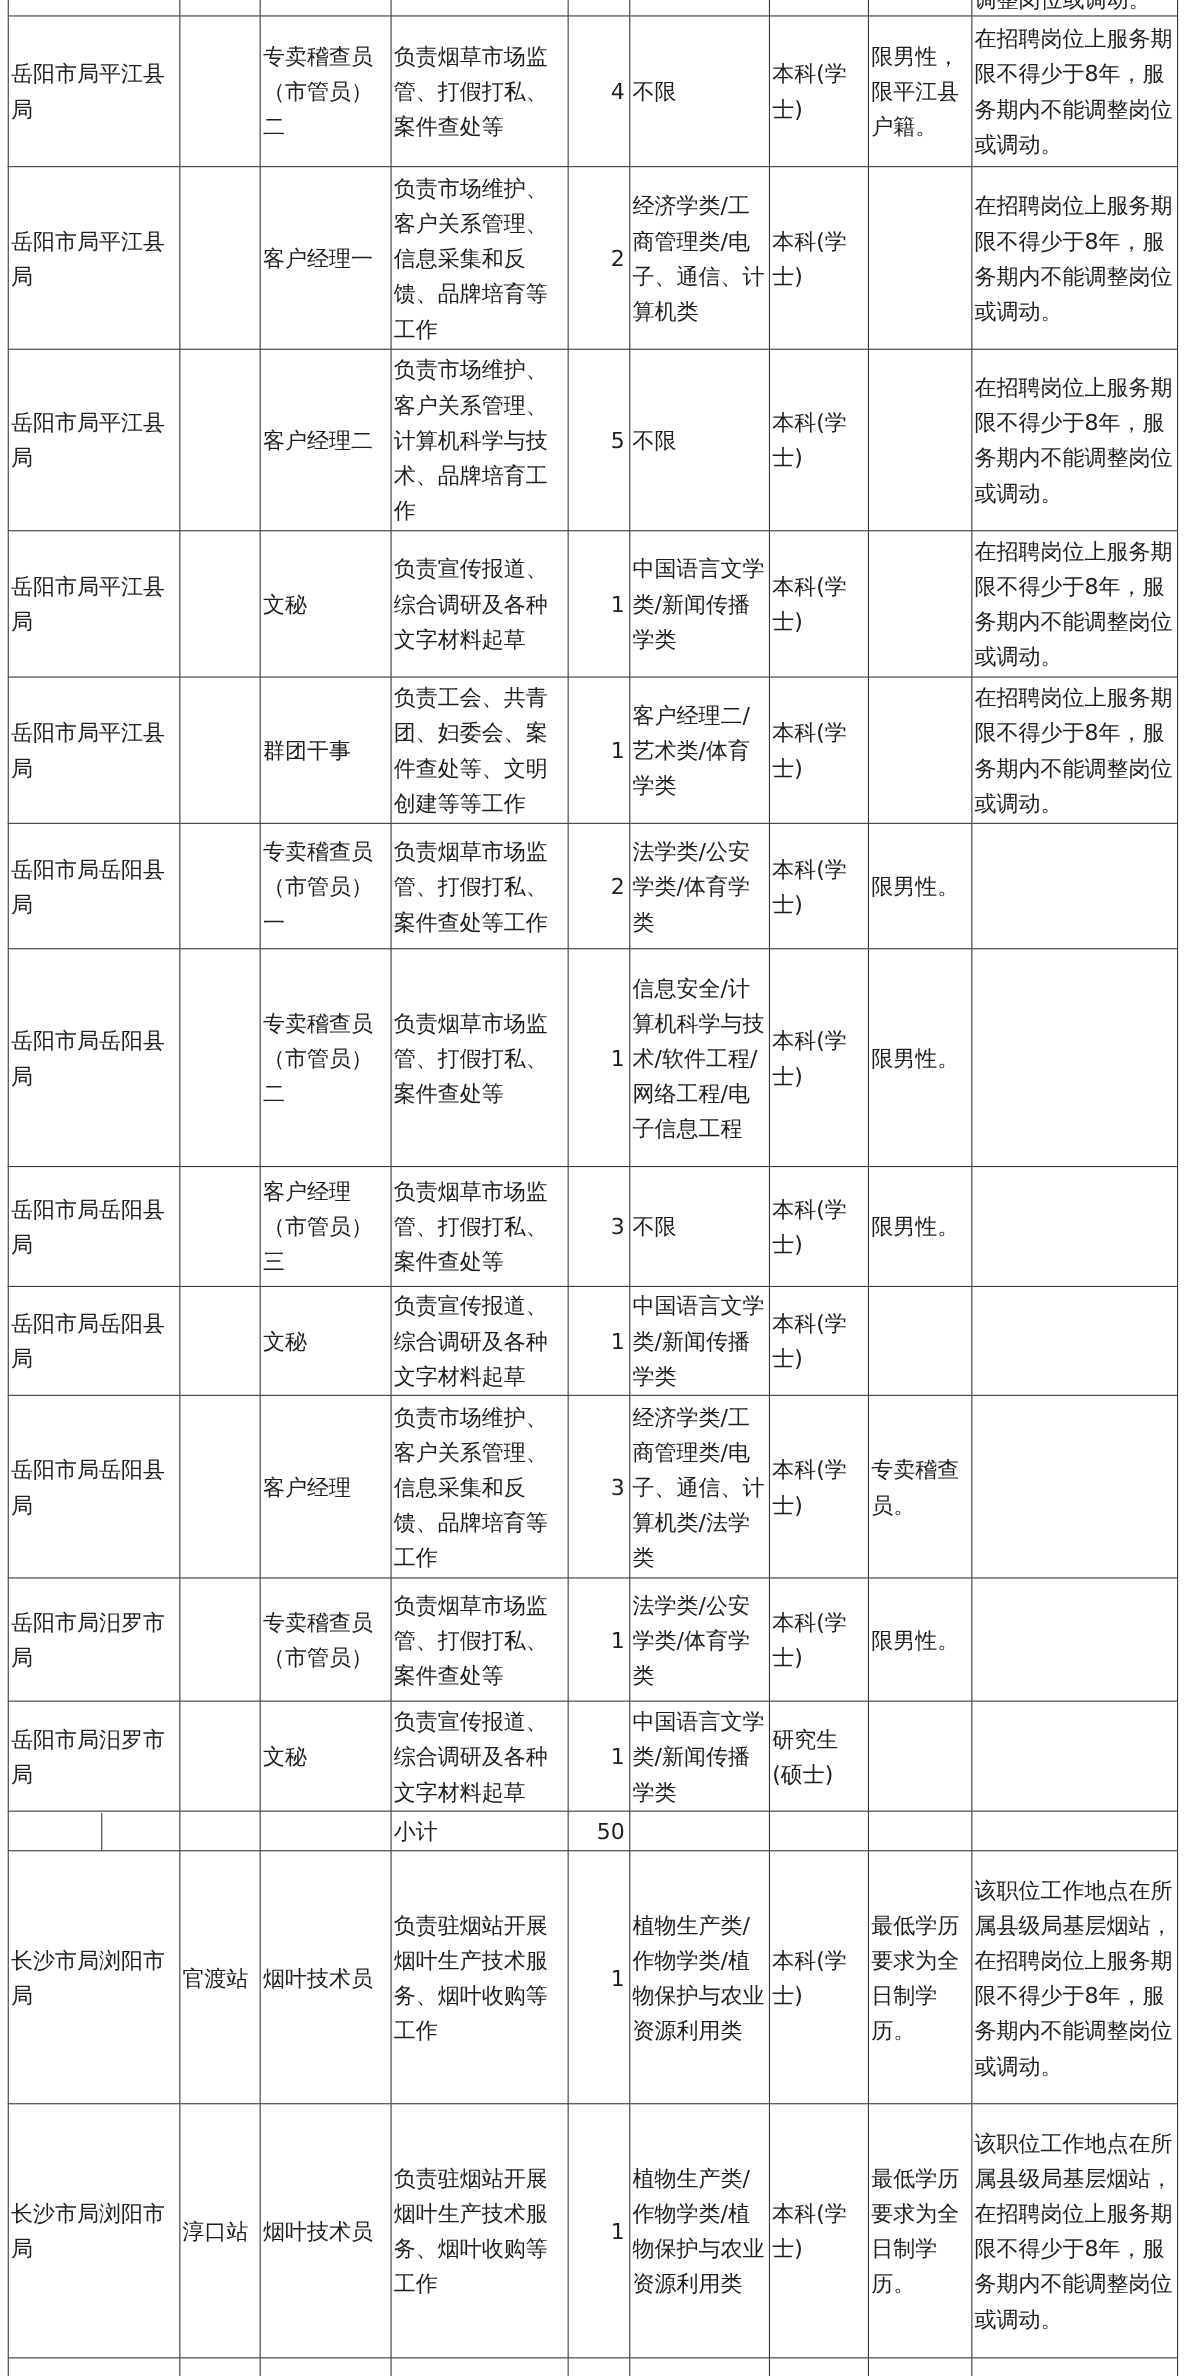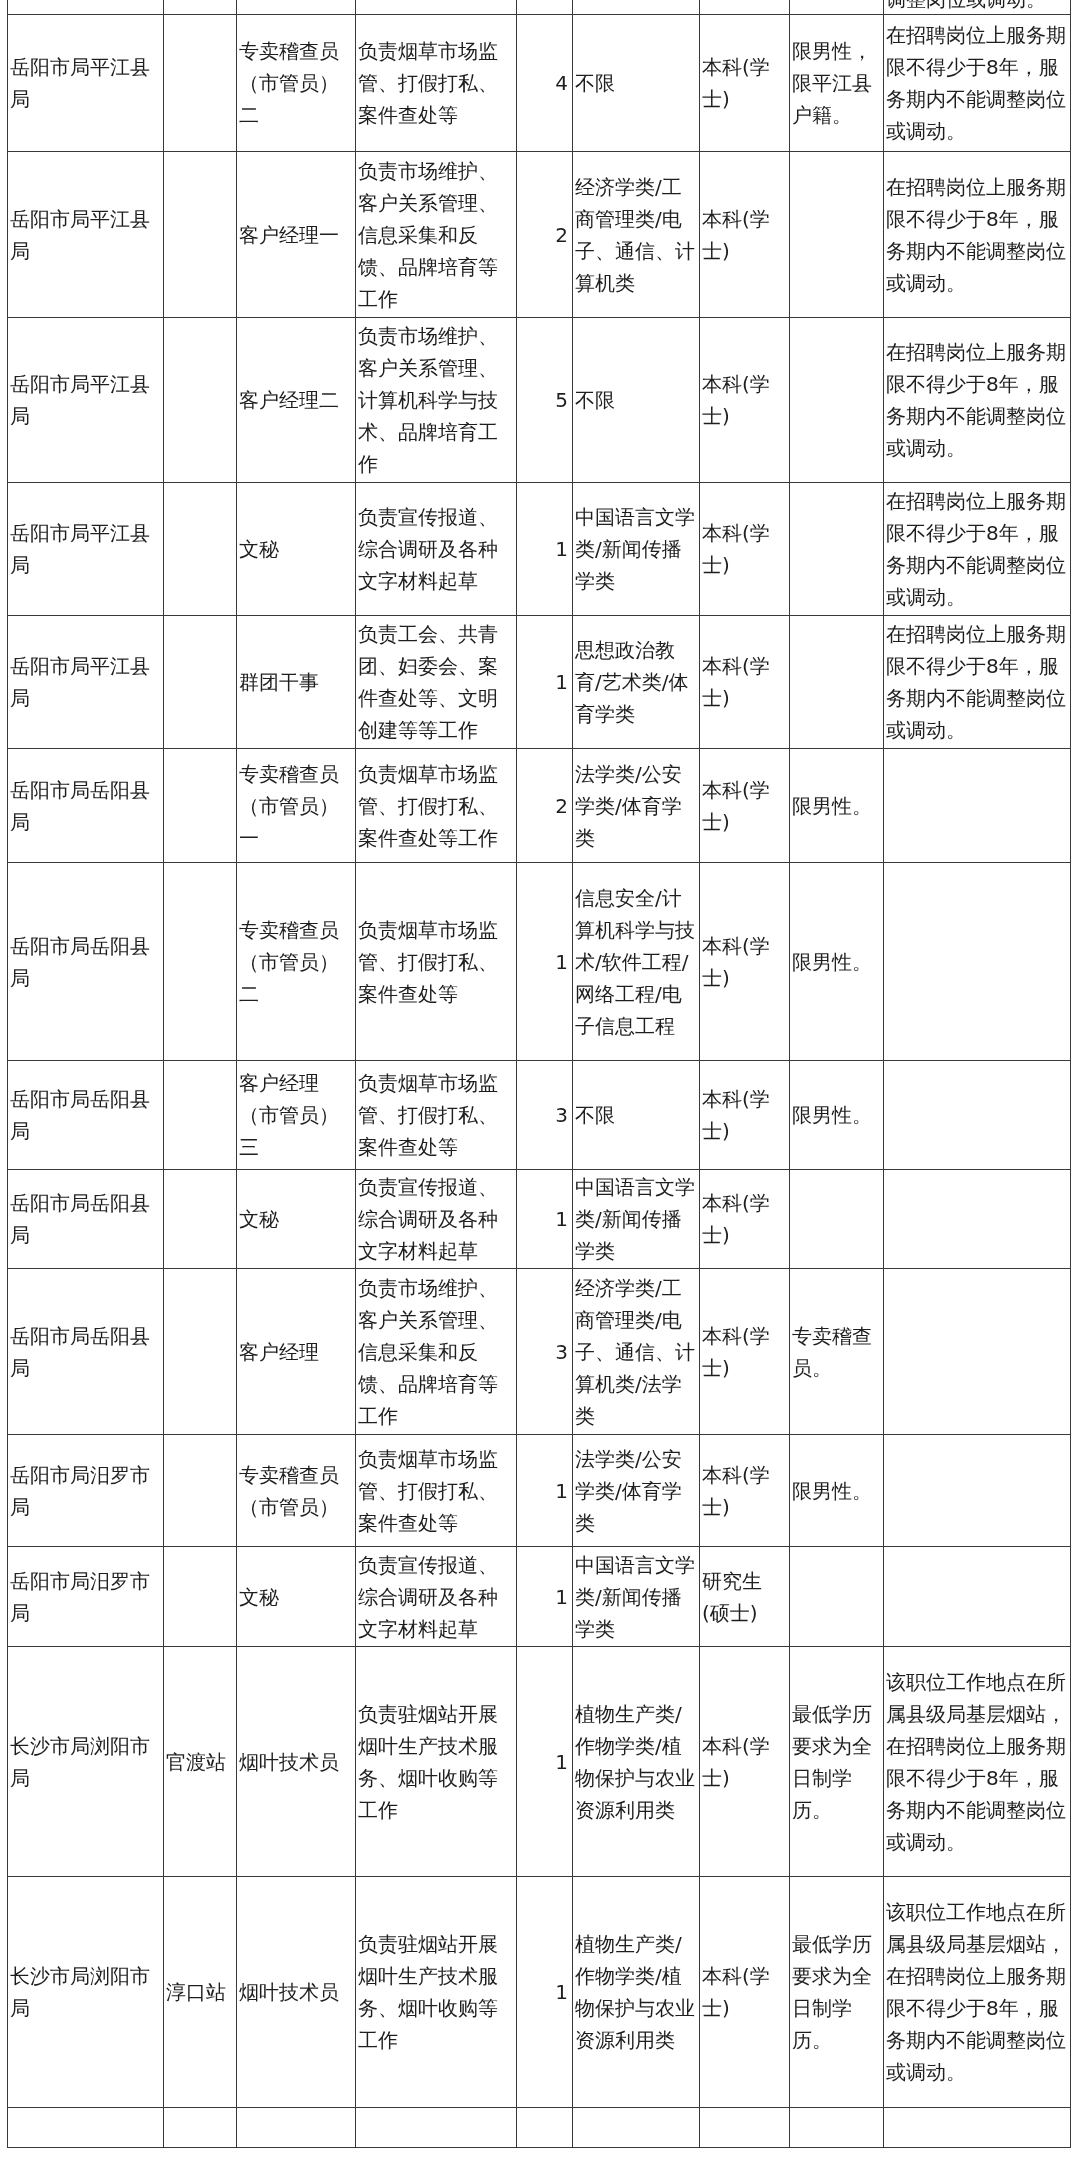--- a/index.html
+++ b/index.html
@@ -85,21 +85,21 @@
           <td>本科(学士)</td>
           <td></td>
           <td>在招聘岗位上服务期限不得少于8年，服务期内不能调整岗位或调动。</td>
         </tr>
         <tr style="height: 133px;">
           <td>岳阳市局平江县局</td>
           <td></td>
           <td>群团干事</td>
           <td>负责工会、共青团、妇委会、案件查处等、文明创建等等工作</td>
           <td class="num">1</td>
-          <td>思想政治教育/艺术类/体育学类</td>
+          <td>客户经理二/艺术类/体育学类</td>
           <td>本科(学士)</td>
           <td></td>
           <td>在招聘岗位上服务期限不得少于8年，服务期内不能调整岗位或调动。</td>
         </tr>
         <tr style="height: 114px;">
           <td>岳阳市局岳阳县局</td>
           <td></td>
           <td>专卖稽查员（市管员）一</td>
           <td>负责烟草市场监管、打假打私、案件查处等工作</td>
           <td class="num">2</td>
@@ -164,20 +164,36 @@
           <td></td>
         </tr>
         <tr style="height: 100px;">
           <td>岳阳市局汨罗市局</td>
           <td></td>
           <td>文秘</td>
           <td>负责宣传报道、综合调研及各种文字材料起草</td>
           <td class="num">1</td>
           <td>中国语言文学类/新闻传播学类</td>
           <td>研究生(硕士)</td>
+          <td></td>
+          <td></td>
+        </tr>
+        <tr style="height: 36px;">
+          <td style="padding: 0px;">
+            <div class="sub-split">
+              <span></span>
+              <span></span>
+            </div>
+          </td>
+          <td></td>
+          <td></td>
+          <td>小计</td>
+          <td class="num">50</td>
+          <td></td>
+          <td></td>
           <td></td>
           <td></td>
         </tr>
         <tr style="height: 230px;">
           <td>长沙市局浏阳市局</td>
           <td>官渡站</td>
           <td>烟叶技术员</td>
           <td>负责驻烟站开展烟叶生产技术服务、烟叶收购等工作</td>
           <td class="num">1</td>
           <td>植物生产类/作物学类/植物保护与农业资源利用类</td>

